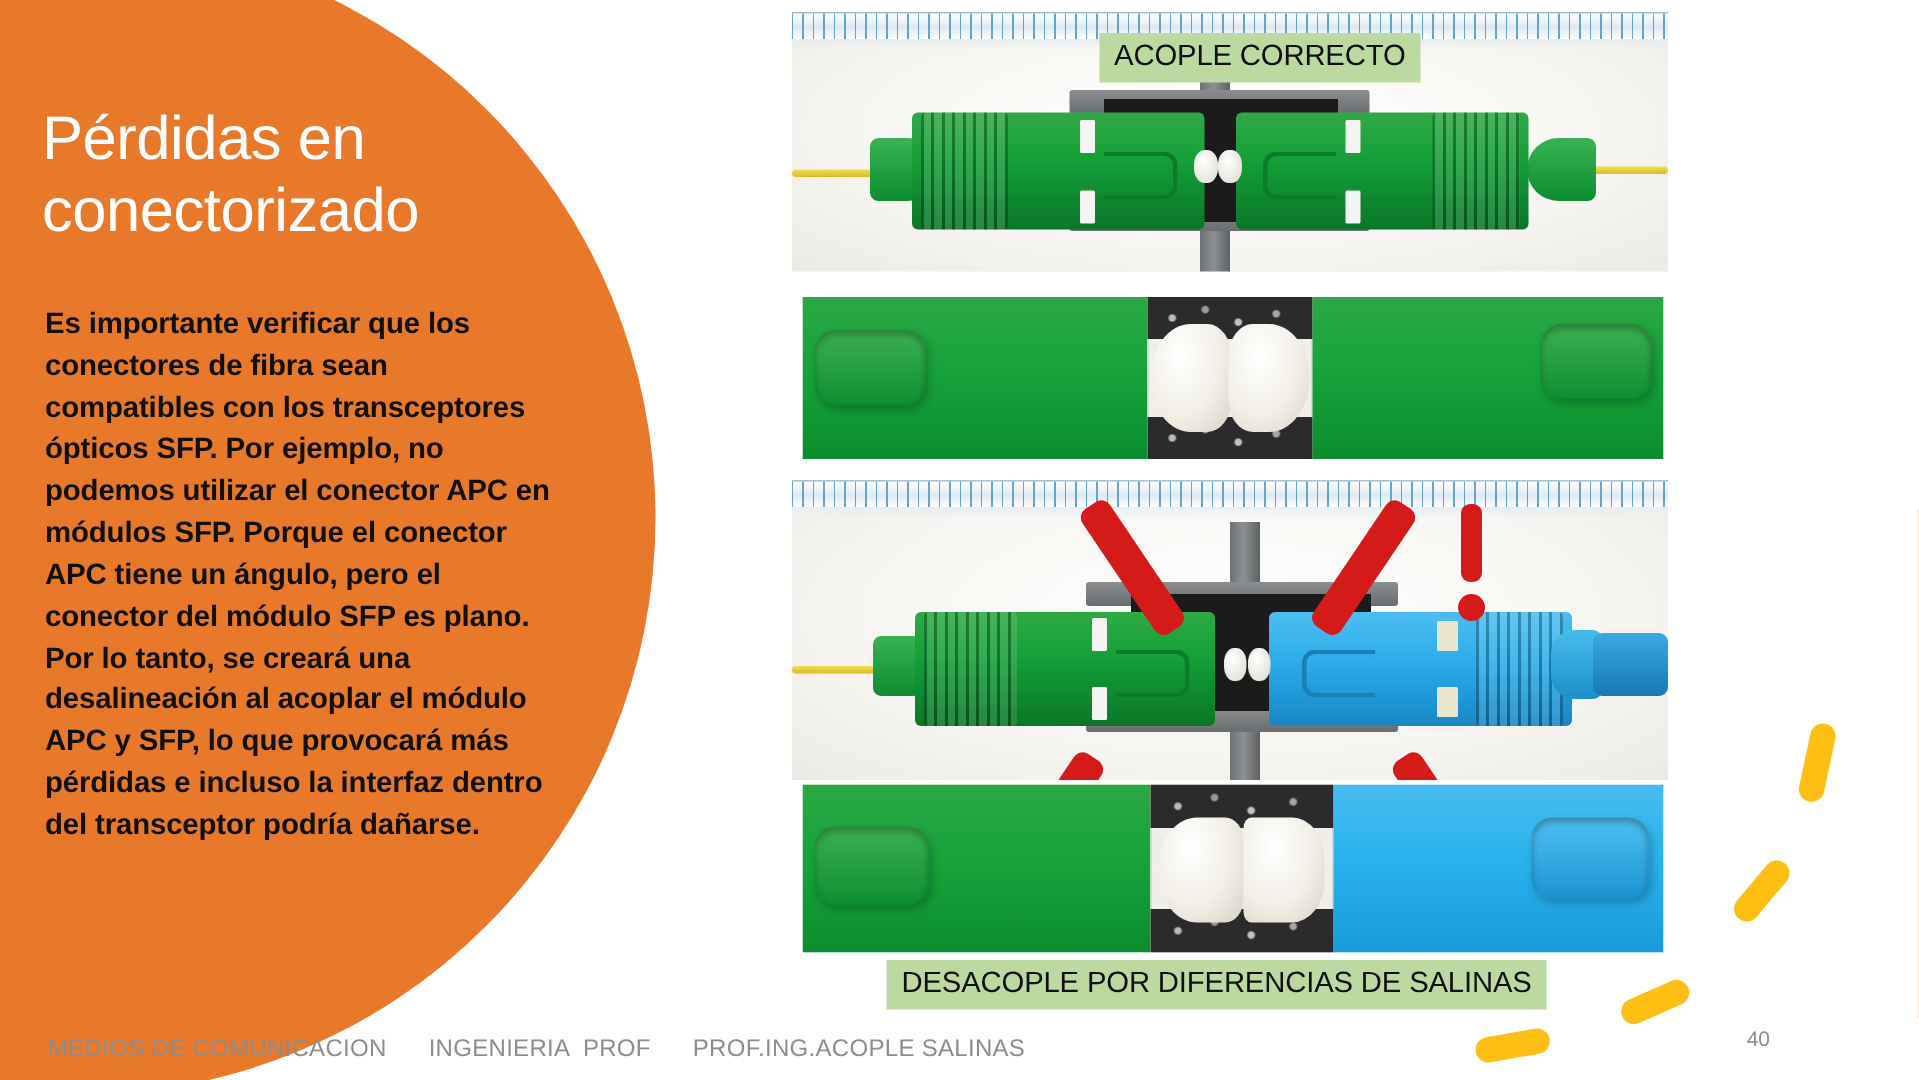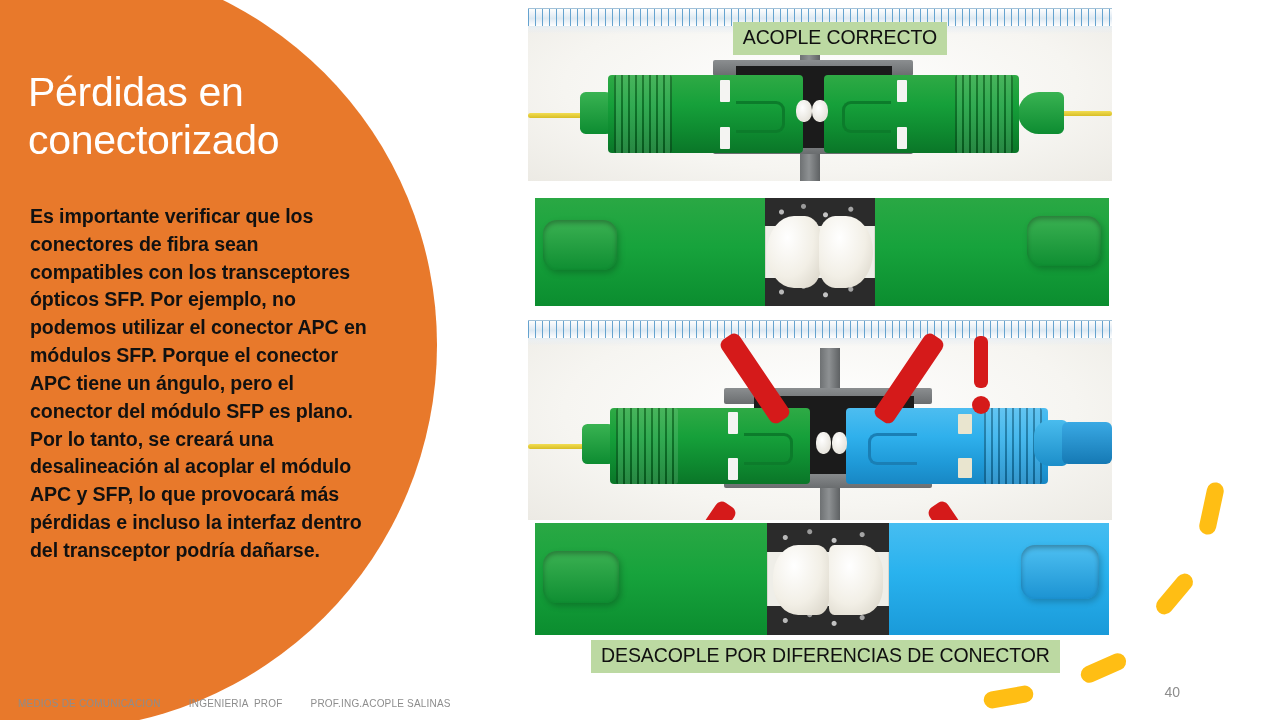--- a/index.html
+++ b/index.html
@@ -42,22 +42,22 @@
     color: #111111;
     font-size: 19.6px;
     line-height: 1.42;
     font-weight: 600;
     letter-spacing: -0.1px;
   }
 
   
   #footer {
     position: absolute;
-    left: 18px; bottom: 11px;
-    font-size: 10px;
+    left: 32px; bottom: 11px;
+    font-size: 16px;
     color: #8d8d8d;
     letter-spacing: 0.2px;
     white-space: pre;
     display: flex;
     gap: 28px;
   }
   #footer span { display: inline-block; }
   #page-number {
     position: absolute;
     right: 99px; bottom: 20px;
@@ -354,21 +354,21 @@
     <div class="grit-top"></div>
     <div class="grit-bot"></div>
     <div class="macro-ferrule" style="left:6px;  top:22px; width:56px; height:70px; border-radius:45% 22% 22% 45%;"></div>
     <div class="macro-ferrule" style="left:62px; top:22px; width:54px; height:70px; border-radius:10% 40% 40% 10%;"></div>
   </div>
   <div class="macro-block macro-blue" style="left:354px; right:0;">
     <div class="macro-latch" style="right:10px; top:22px; width:78px; height:54px; background:linear-gradient(180deg,#4ec0f2,#1c93d2);"></div>
   </div>
 </div>
 
-<div class="green-label" id="label-desacople">DESACOPLE POR DIFERENCIAS DE CONECTOR</div>
+<div class="green-label" id="label-desacople">DESACOPLE POR DIFERENCIAS DE SALINAS</div>
 
 <div class="dash" style="left:1203px; top:482px; width:17px; height:53px; transform:rotate(12deg);"></div>
 <div class="dash" style="left:1166px; top:570px; width:17px; height:48px; transform:rotate(40deg);"></div>
 <div class="dash" style="left:1095px; top:644px; width:17px; height:48px; transform:rotate(66deg);"></div>
 <div class="dash" style="left:1000px; top:672px; width:17px; height:50px; transform:rotate(80deg);"></div>
 
 <div id="footer">
   <span>MEDIOS DE COMUNICACION</span>
   <span>INGENIERIA  PROF</span>
   <span>PROF.ING.ACOPLE SALINAS</span>

